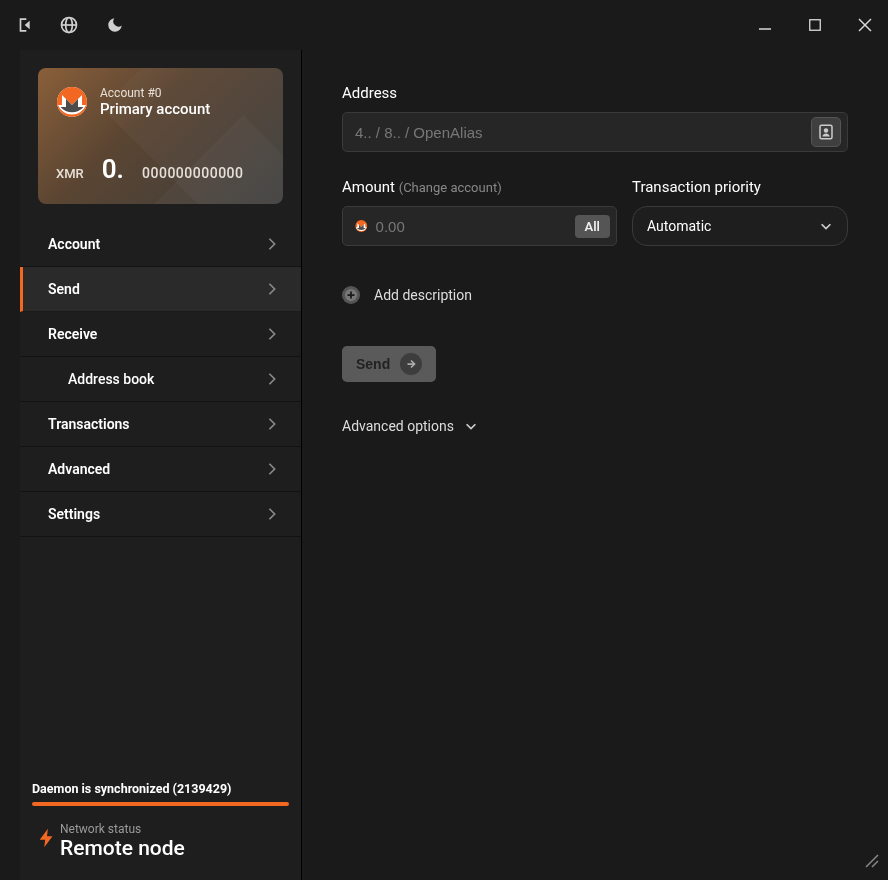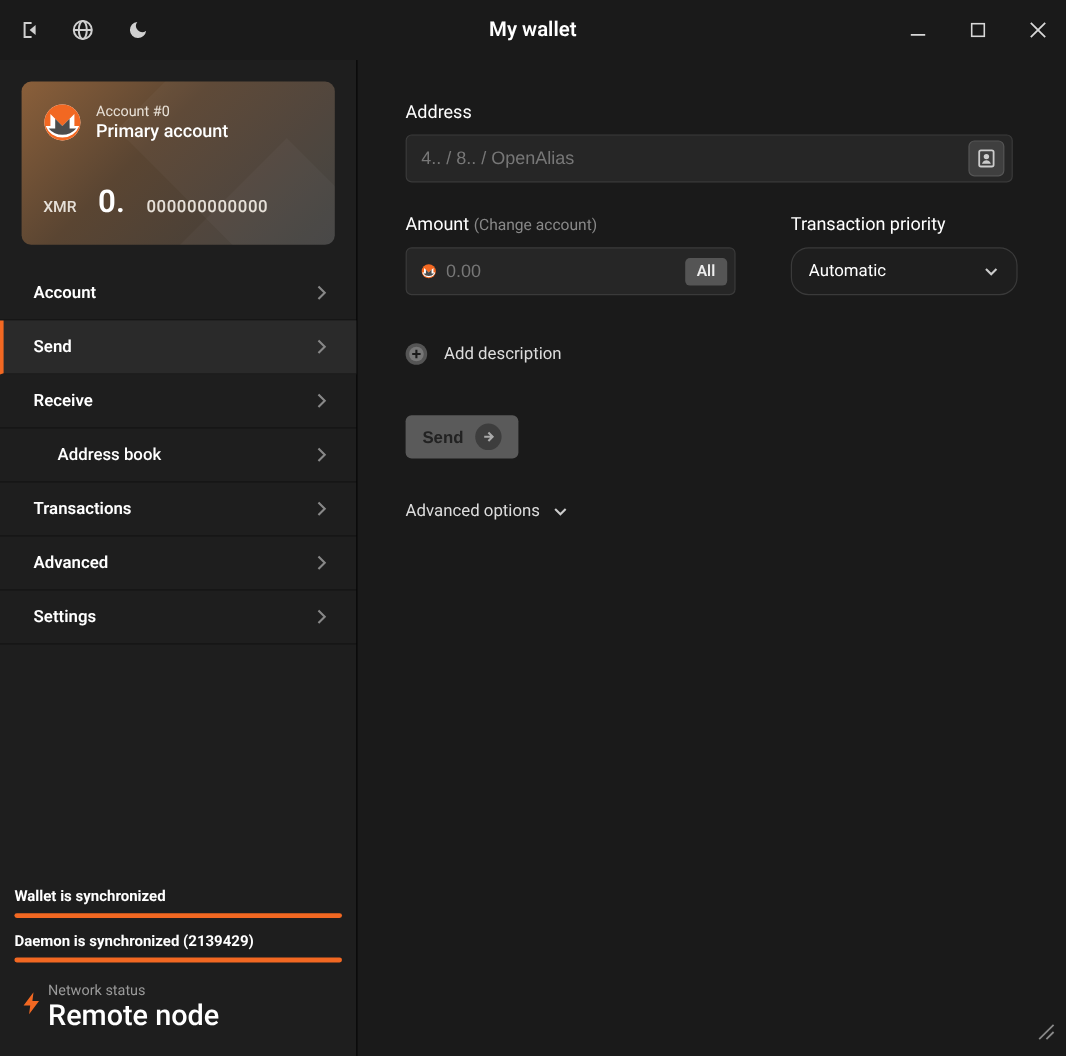--- a/index.html
+++ b/index.html
@@ -24,21 +24,21 @@
   .titlebar-icon { width:22px; height:22px; fill:#d0d0d0; cursor:pointer; display:flex; align-items:center; justify-content:center;}
   .titlebar-title {
     position:absolute; left:0; right:0; text-align:center;
     font-size:17px; font-weight:600; color:#ffffff; pointer-events:none;
   }
   .titlebar-right { margin-left:auto; display:flex; gap:28px; align-items:center;}
   .win-btn { width:22px; height:22px; display:flex; align-items:center; justify-content:center; cursor:pointer;}
   .win-btn svg { stroke:#d8d8d8; fill:none; stroke-width:1.5; }
 
   
-  .main { flex:1; display:flex; min-height:0;}
+  .main { flex:1; display:flex; min-height:0;margin-left:20px;}
   .sidebar {
     width: 298px;
     background: #1e1e1e;
     border-right: 1px solid #000;
     display:flex; flex-direction:column;
   }
   .content { flex:1; background:#1a1a1a; position:relative; padding: 34px 40px 0 40px;}
 
   
   .account-card {
@@ -85,26 +85,26 @@
   
   .sidebar-spacer { flex:1; }
   .sync-block { padding: 8px 12px 4px 12px;}
   .sync-label { font-size:12.5px; font-weight:700; color:#fff; margin-bottom:6px;}
   .sync-bar {
     height:4px; border-radius:2px; background:#f26822; width:100%;
   }
   .netstatus { display:flex; gap:2px; align-items:center; padding: 12px 16px 20px 16px;}
   .bolt { color:#f26822; font-size:26px; }
   .netstatus-text-small{ font-size:12px; color:#9a9a9a;}
-  .netstatus-text-big{ font-size:24px; color:#fff; font-weight:500;}
+  .netstatus-text-big{ font-size:21px; color:#fff; font-weight:500;}
 
   
   .field-label { font-size:15px; color:#fff; margin-bottom:10px;}
   .field-label .hint { color:#888; font-size:13px;}
-  .row { display:flex; gap:46px; }
+  .row { display:flex; gap:15px; }
   .input-group {
     display:flex; align-items:center;
     background:#262626; border:1px solid #3a3a3a; border-radius:5px;
     height:40px; padding:0 6px 0 12px;
   }
   .input-group.address { width:506px; }
   .input-group input{
     flex:1; background:transparent; border:none; outline:none; color:#7dd3fc; font-size:15px;
   }
   .input-group input::placeholder{ color:#777; }
@@ -164,21 +164,20 @@
           <ellipse cx="12" cy="12" rx="4" ry="9" fill="none" stroke="#d0d0d0" stroke-width="2"></ellipse>
           <line x1="3" y1="12" x2="21" y2="12" stroke="#d0d0d0" stroke-width="2"></line>
         </svg>
     </div>
     <div class="titlebar-icon">
       <svg viewBox="0 0 24 24" width="18" height="18">
           <path fill="#d0d0d0" d="M21 12.8A9 9 0 1111.2 3a7 7 0 009.8 9.8z"></path>
         </svg>
     </div>
   </div>
-  <div class="titlebar-title">My wallet</div>
   <div class="titlebar-right">
     <div class="win-btn">
       <svg viewBox="0 0 16 16" width="16" height="16">
           <line x1="2" y1="12" x2="14" y2="12"></line>
         </svg>
     </div>
     <div class="win-btn">
       <svg viewBox="0 0 16 16" width="14" height="14">
           <rect x="2" y="2" width="12" height="12"></rect>
         </svg>
@@ -260,24 +259,20 @@
         <span>Settings</span>
         <svg class="chev" viewBox="0 0 16 16">
             <path d="M5 2l6 6-6 6"></path>
           </svg>
       </div>
     </div>
 
     <div class="sidebar-spacer"></div>
 
     <div class="sync-block">
-      <div class="sync-label">Wallet is synchronized</div>
-      <div class="sync-bar"></div>
-    </div>
-    <div class="sync-block">
       <div class="sync-label">Daemon is synchronized (2139429)</div>
       <div class="sync-bar"></div>
     </div>
     <div class="netstatus">
       <div class="bolt">
         <svg viewBox="0 0 24 24" width="22" height="28">
             <path fill="#f26822" d="M13 2L4 14h6l-1 8 9-12h-6z"></path>
           </svg>
       </div>
       <div>

